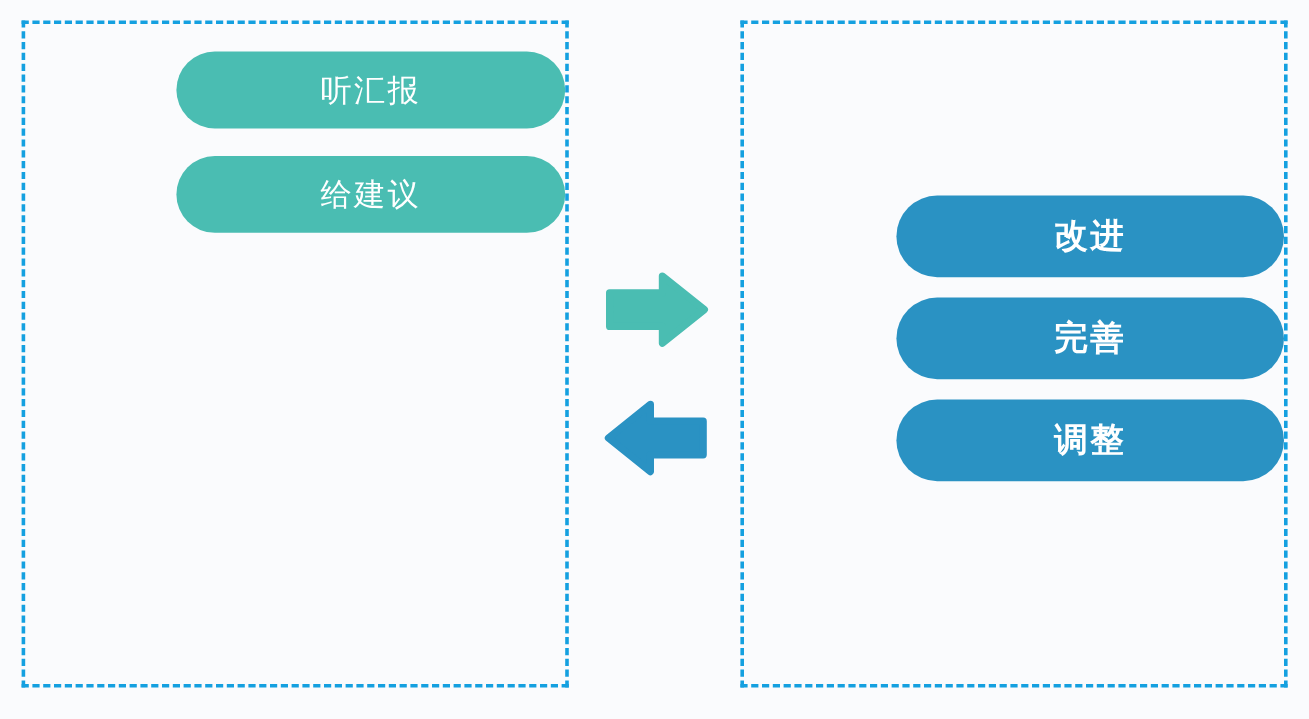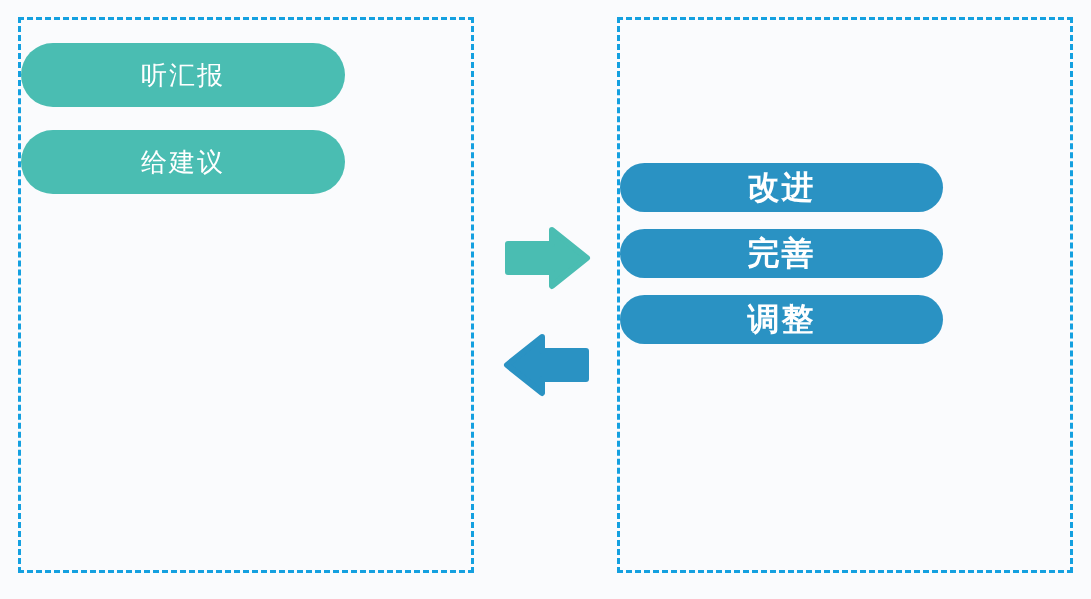--- a/index.html
+++ b/index.html
@@ -18,45 +18,45 @@
     width: 1091px; height: 599px;
   }
   .panel {
     position: absolute;
     top: 17px;
     width: 456px; height: 556px;
     box-sizing: border-box;
     border: 3px dashed var(--dash, #14a0e0);
     display: flex;
     flex-direction: column;
-    align-items: flex-start;
+    align-items: flex-end;
   }
   .panel.left  { left: 18px;  padding-top: 23px;  gap: 23px; }
   .panel.right { left: 617px; padding-top: 143px; gap: 17px; }
 
   .pill {
     display: flex;
     align-items: center;
     justify-content: center;
     color: var(--text, #ffffff);
     flex: 0 0 auto;
     letter-spacing: 2px;
   }
   .pill.teal {
     width: 324px; height: 64px;
     border-radius: 32px;
     background: var(--teal, #4abdb2);
     font-size: 26px;
     font-weight: 500;
   }
   .pill.blue {
-    width: 323px; height: 49px;
+    width: 323px; height: 68px;
     border-radius: 34px;
     background: var(--blue, #2a92c3);
-    font-size: 32px;
+    font-size: 28px;
     font-weight: 700;
   }
 
   .arrow {
     position: absolute;
     line-height: 0;
   }
   .arrow-forward  { left: 504px; top: 225px; }
   .arrow-backward { left: 503px; top: 333px; }
   .arrow-forward svg polygon {

